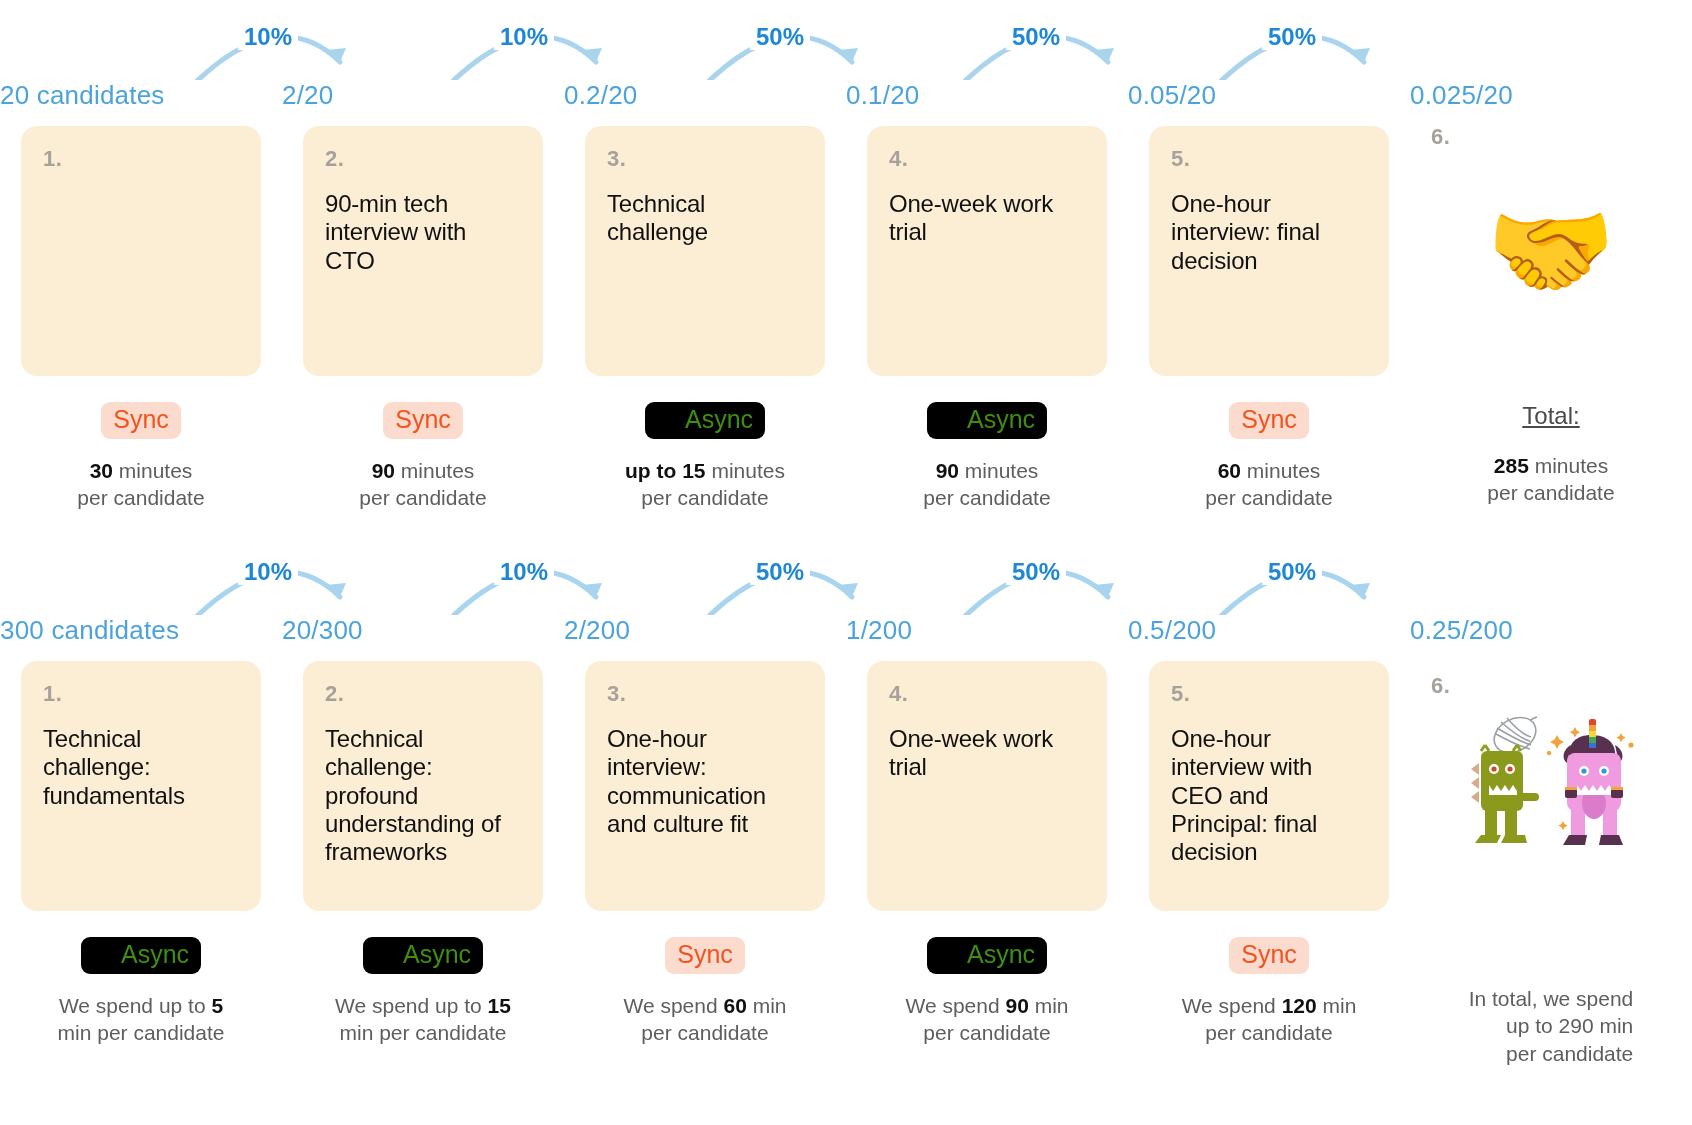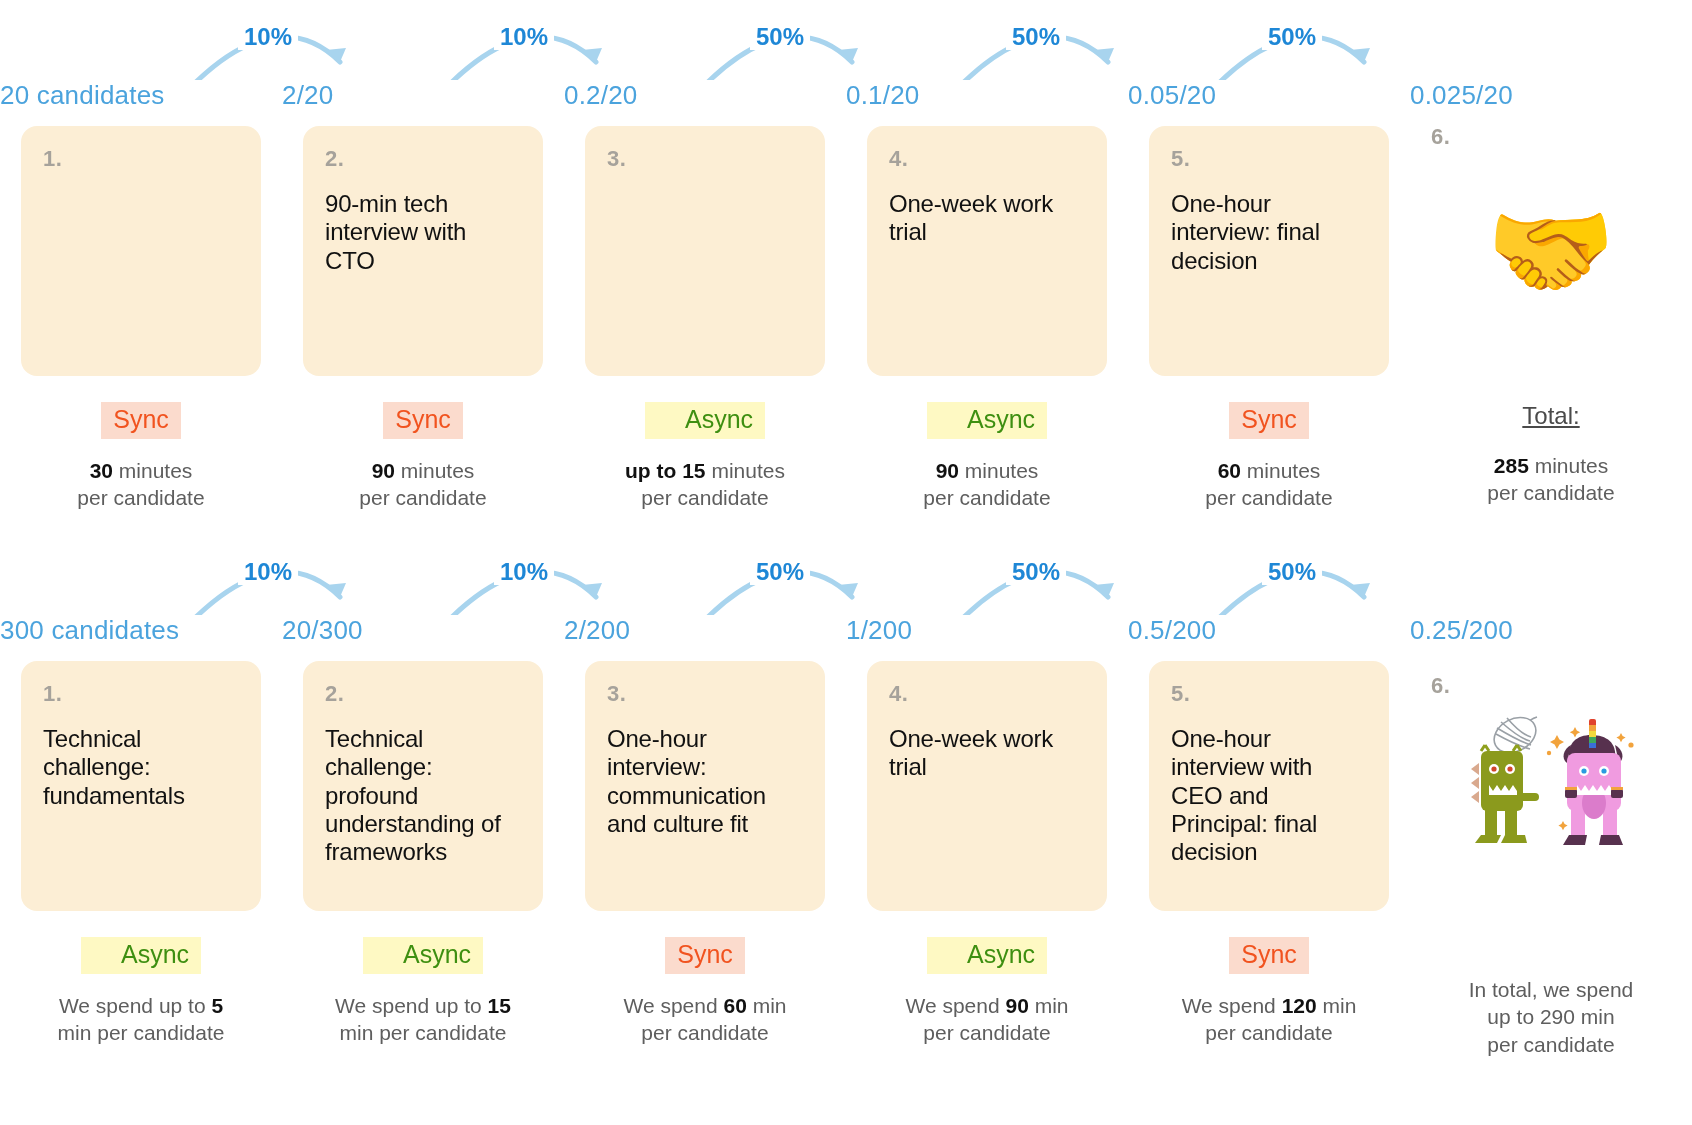--- a/index.html
+++ b/index.html
@@ -123,26 +123,26 @@
   .emoji-handshake {
     font-size: 104px;
     line-height: 1;
   }
 
   
   .badge {
     margin-top: 26px;
     display: inline-block;
     padding: 3px 12px 5px 12px;
-    border-radius: 0;
+    border-radius: 9px;
     font-size: 25px;
     line-height: 1.15;
   }
   .badge.sync  { background: #FBDBCD; color: #F1531F; }
-  .badge.async { background: #fef9c3; color: #3E8F11; padding-left: 40px; }
+  .badge.async { background: #000000; color: #3E8F11; padding-left: 40px; }
 
   .caption {
     margin-top: 18px;
     text-align: center;
     font-size: 21px;
     line-height: 1.3;
     color: #5E5E5E;
     max-width: 230px;
   }
   .caption b { color: #111111; font-weight: 700; }
@@ -226,20 +226,21 @@
         <div class="badge sync">Sync</div>
         <div class="caption">
           <b>90</b><span> minutes</span><br>
           <span>per candidate</span>
         </div>
       </div>
 
       <div class="col">
         <div class="card h-row1">
           <div class="card-num">3.</div>
+          <div class="card-title">Technical challenge</div>
         </div>
         <div class="badge async">Async</div>
         <div class="caption">
           <b>up to 15</b><span> minutes</span><br>
           <span>per candidate</span>
         </div>
       </div>
 
       <div class="col">
         <div class="card h-row1">
@@ -446,21 +447,21 @@
               <path d="M106,34 l2.4,4.6 l4.6,2.4 l-4.6,2.4 l-2.4,4.6 l-2.4,-4.6 l-4.6,-2.4 l4.6,-2.4 z"></path>
               <path d="M124,26 l1.8,3.4 l3.4,1.8 l-3.4,1.8 l-1.8,3.4 l-1.8,-3.4 l-3.4,-1.8 l3.4,-1.8 z"></path>
               <path d="M170,32 l1.6,3 l3,1.6 l-3,1.6 l-1.6,3 l-1.6,-3 l-3,-1.6 l3,-1.6 z"></path>
               <path d="M112,120 l1.6,3 l3,1.6 l-3,1.6 l-1.6,3 l-1.6,-3 l-3,-1.6 l3,-1.6 z"></path>
               <circle cx="180" cy="44" r="2.6"></circle>
               <circle cx="98" cy="52" r="2.2"></circle>
             </g>
           </svg>
         </div>
         <div class="spacer-badge"></div>
-        <div class="caption" style="margin-top:28px;">
+        <div class="caption" style="margin-top:37px;text-align:right;">
           <span>In total, we spend</span><br>
           <span>up to 290 min</span><br>
           <span>per candidate</span>
         </div>
       </div>
 
     </div>
   </div>
 
 </div>

